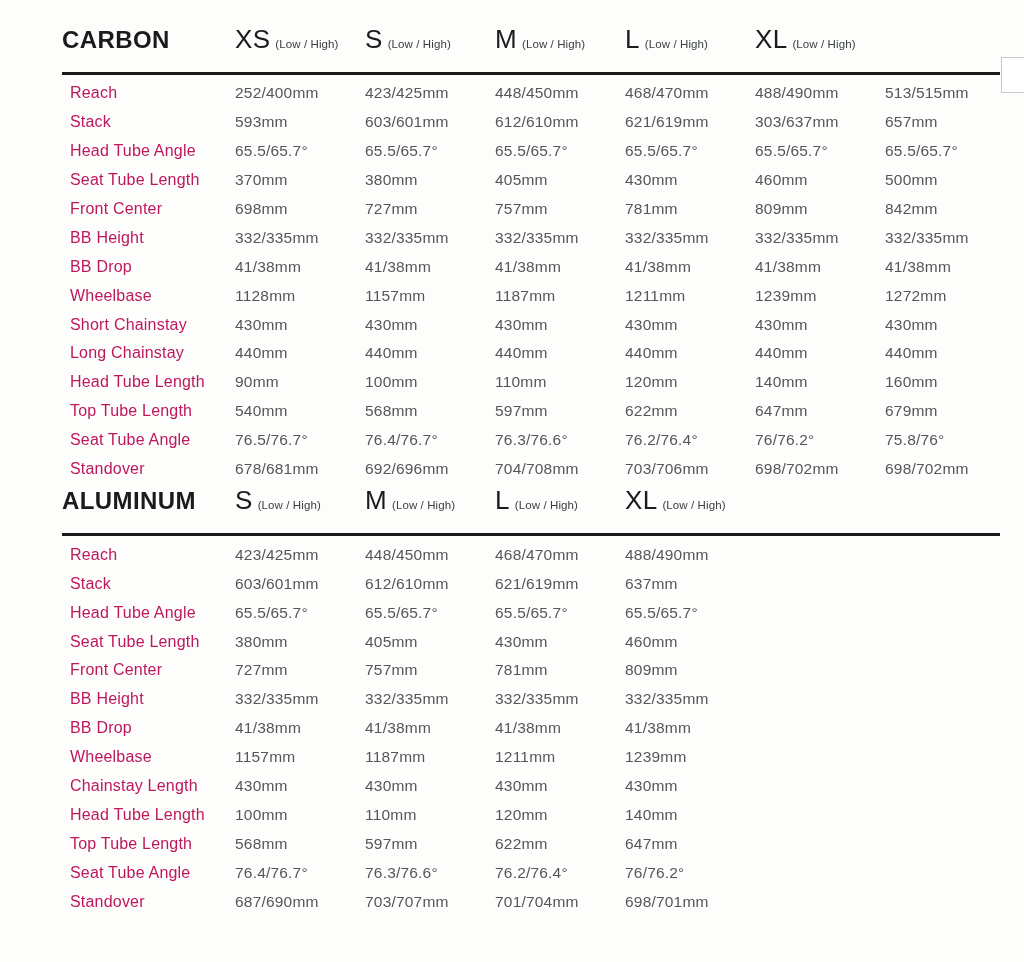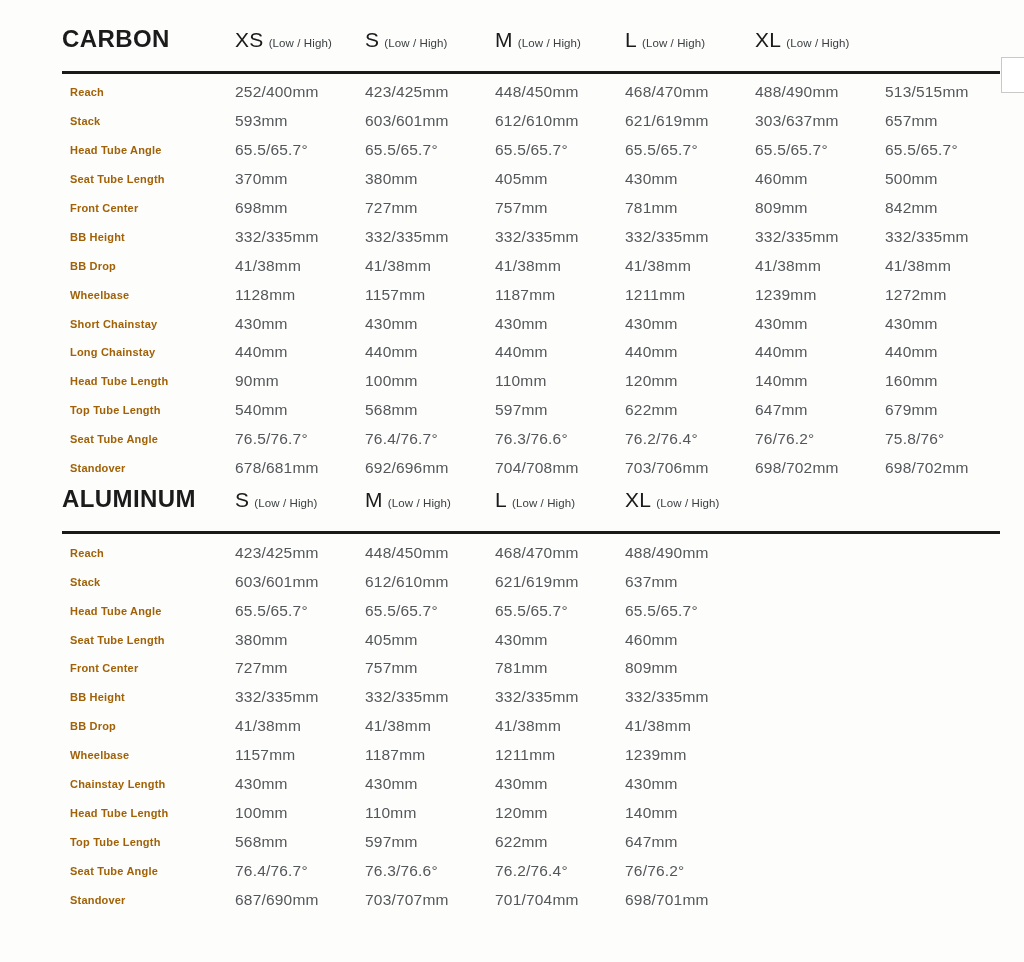--- a/index.html
+++ b/index.html
@@ -19,41 +19,41 @@
   .geo-title {
     font-size: 24px;
     font-weight: 700;
     letter-spacing: 0.4px;
     color: #1b1b1b;
     line-height: 34px;
     white-space: nowrap;
   }
   .size-cell { white-space: nowrap; line-height: 34px; }
   .size-letter {
-    font-size: 21px;
+    font-size: 26px;
     font-weight: 500;
     color: #1b1b1b;
     letter-spacing: 0.3px;
   }
   .size-note {
     font-size: 11.5px;
     color: #3c4043;
     margin-left: 5px;
     letter-spacing: 0.1px;
   }
 
   .rule { height: 3px; background: #1a1a1a; margin-top: 11px; }
 
   .rows { padding-top: 4px; }
   .row { display: grid; height: 28.9px; align-items: center; }
   .row-label {
     padding-left: 8px;
-    font-size: 11px;
-    font-weight: 700;
-    color: #a16207;
+    font-size: 16px;
+    font-weight: 400;
+    color: #be185d;
     letter-spacing: 0.2px;
     white-space: nowrap;
   }
   .cell {
     font-size: 15.5px;
     font-weight: 400;
     color: #54575a;
     letter-spacing: 0.2px;
     white-space: nowrap;
   }

